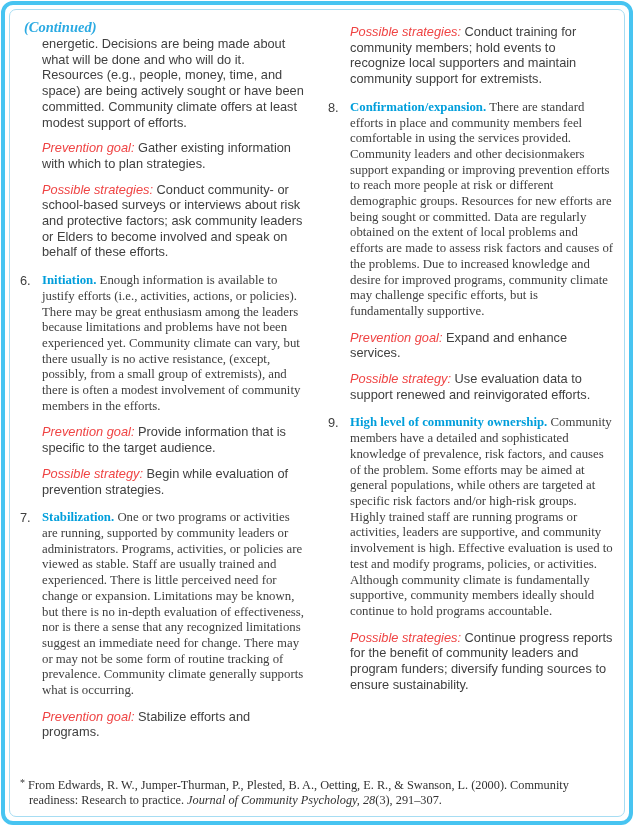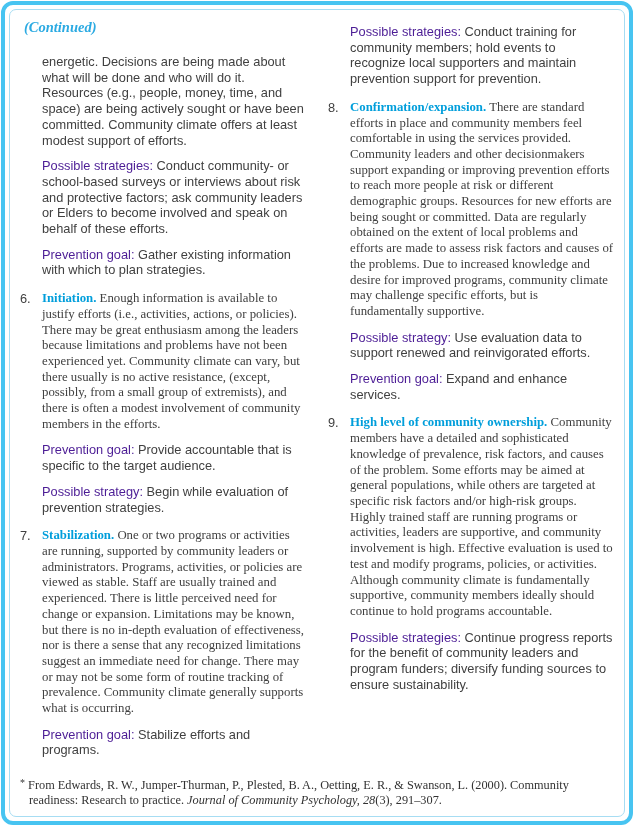--- a/index.html
+++ b/index.html
@@ -17,25 +17,25 @@
     border:1px solid #A7DDF3;border-radius:7px;
     padding:9px 10px 5px 10px;
     display:flex;flex-direction:column;
     color:#404040;
   }
   .columns{flex:1;display:flex;gap:22px;overflow:hidden;}
   .col{width:286px;font-size:12.8px;line-height:15.7px;}
   .continued{
     font-family:"Liberation Serif", serif;font-style:italic;font-weight:bold;
     color:#2BAAE2;font-size:14.5px;line-height:17px;
-    margin:0 0 18px 4px;
+    margin:0 0 0 4px;
   }
   .para{margin:0 0 0 22px;}
   .labeled{margin:10px 0 0 22px;}
-  .lab{color:#4c1d95;}
+  .lab{font-style:italic;color:#ef4444;}
   .item{display:flex;margin-top:13px;}
   .num{width:22px;flex:none;}
   .ibody{flex:1;font-family:Liberation Serif, serif;}
   .head{font-weight:bold;color:#009EDB;}
   .rt-first{margin-top:5px;}
   .footnote{
     font-family:"Liberation Serif", serif;
     font-size:12.3px;line-height:15px;color:#323232;
     margin:6px 0 3px 0;padding-left:9px;text-indent:-9px;
   }
@@ -48,52 +48,52 @@
 <div class="box">
   <div class="frame">
 
     <div class="columns">
 
       <div class="col">
         <div class="continued">(Continued)</div>
 
         <p class="para">energetic. Decisions are being made about what will be done and who will do it. Resources (e.g., people, money, time, and space) are being actively sought or have been committed. Community climate offers at least modest support of efforts.</p>
 
+        <p class="labeled"><span class="lab">Prevention goal:</span> <span>Gather existing information with which to plan strategies.</span></p>
+
         <p class="labeled"><span class="lab">Possible strategies:</span> <span>Conduct community- or school-based surveys or interviews about risk and protective factors; ask community leaders or Elders to become involved and speak on behalf of these efforts.</span></p>
-
-        <p class="labeled"><span class="lab">Prevention goal:</span> <span>Gather existing information with which to plan strategies.</span></p>
 
         <div class="item">
           <span class="num">6.</span>
           <div class="ibody"><span class="head">Initiation.</span> <span>Enough information is available to justify efforts (i.e., activities, actions, or policies). There may be great enthusiasm among the leaders because limitations and problems have not been experienced yet. Community climate can vary, but there usually is no active resistance, (except, possibly, from a small group of extremists), and there is often a modest involvement of community members in the efforts.</span></div>
         </div>
 
-        <p class="labeled"><span class="lab">Prevention goal:</span> <span>Provide accountable that is specific to the target audience.</span></p>
+        <p class="labeled"><span class="lab">Prevention goal:</span> <span>Provide information that is specific to the target audience.</span></p>
 
         <p class="labeled"><span class="lab">Possible strategy:</span> <span>Begin while evaluation of prevention strategies.</span></p>
 
         <div class="item">
           <span class="num">7.</span>
           <div class="ibody"><span class="head">Stabilization.</span> <span>One or two programs or activities are running, supported by community leaders or administrators. Programs, activities, or policies are viewed as stable. Staff are usually trained and experienced. There is little perceived need for change or expansion. Limitations may be known, but there is no in-depth evaluation of effectiveness, nor is there a sense that any recognized limitations suggest an immediate need for change. There may or may not be some form of routine tracking of prevalence. Community climate generally supports what is occurring.</span></div>
         </div>
 
         <p class="labeled"><span class="lab">Prevention goal:</span> <span>Stabilize efforts and programs.</span></p>
       </div>
 
       <div class="col">
-        <p class="labeled rt-first"><span class="lab">Possible strategies:</span> <span>Conduct training for community members; hold events to recognize local supporters and maintain prevention support for prevention.</span></p>
+        <p class="labeled rt-first"><span class="lab">Possible strategies:</span> <span>Conduct training for community members; hold events to recognize local supporters and maintain community support for extremists.</span></p>
 
         <div class="item">
           <span class="num">8.</span>
           <div class="ibody"><span class="head">Confirmation/expansion.</span> <span>There are standard efforts in place and community members feel comfortable in using the services provided. Community leaders and other decisionmakers support expanding or improving prevention efforts to reach more people at risk or different demographic groups. Resources for new efforts are being sought or committed. Data are regularly obtained on the extent of local problems and efforts are made to assess risk factors and causes of the problems. Due to increased knowledge and desire for improved programs, community climate may challenge specific efforts, but is fundamentally supportive.</span></div>
         </div>
 
+        <p class="labeled"><span class="lab">Prevention goal:</span> <span>Expand and enhance services.</span></p>
+
         <p class="labeled"><span class="lab">Possible strategy:</span> <span>Use evaluation data to support renewed and reinvigorated efforts.</span></p>
-
-        <p class="labeled"><span class="lab">Prevention goal:</span> <span>Expand and enhance services.</span></p>
 
         <div class="item">
           <span class="num">9.</span>
           <div class="ibody"><span class="head">High level of community ownership.</span> <span>Community members have a detailed and sophisticated knowledge of prevalence, risk factors, and causes of the problem. Some efforts may be aimed at general populations, while others are targeted at specific risk factors and/or high-risk groups. Highly trained staff are running programs or activities, leaders are supportive, and community involvement is high. Effective evaluation is used to test and modify programs, policies, or activities. Although community climate is fundamentally supportive, community members ideally should continue to hold programs accountable.</span></div>
         </div>
 
 
         <p class="labeled"><span class="lab">Possible strategies:</span> <span>Continue progress reports for the benefit of community leaders and program funders; diversify funding sources to ensure sustainability.</span></p>
       </div>
 

